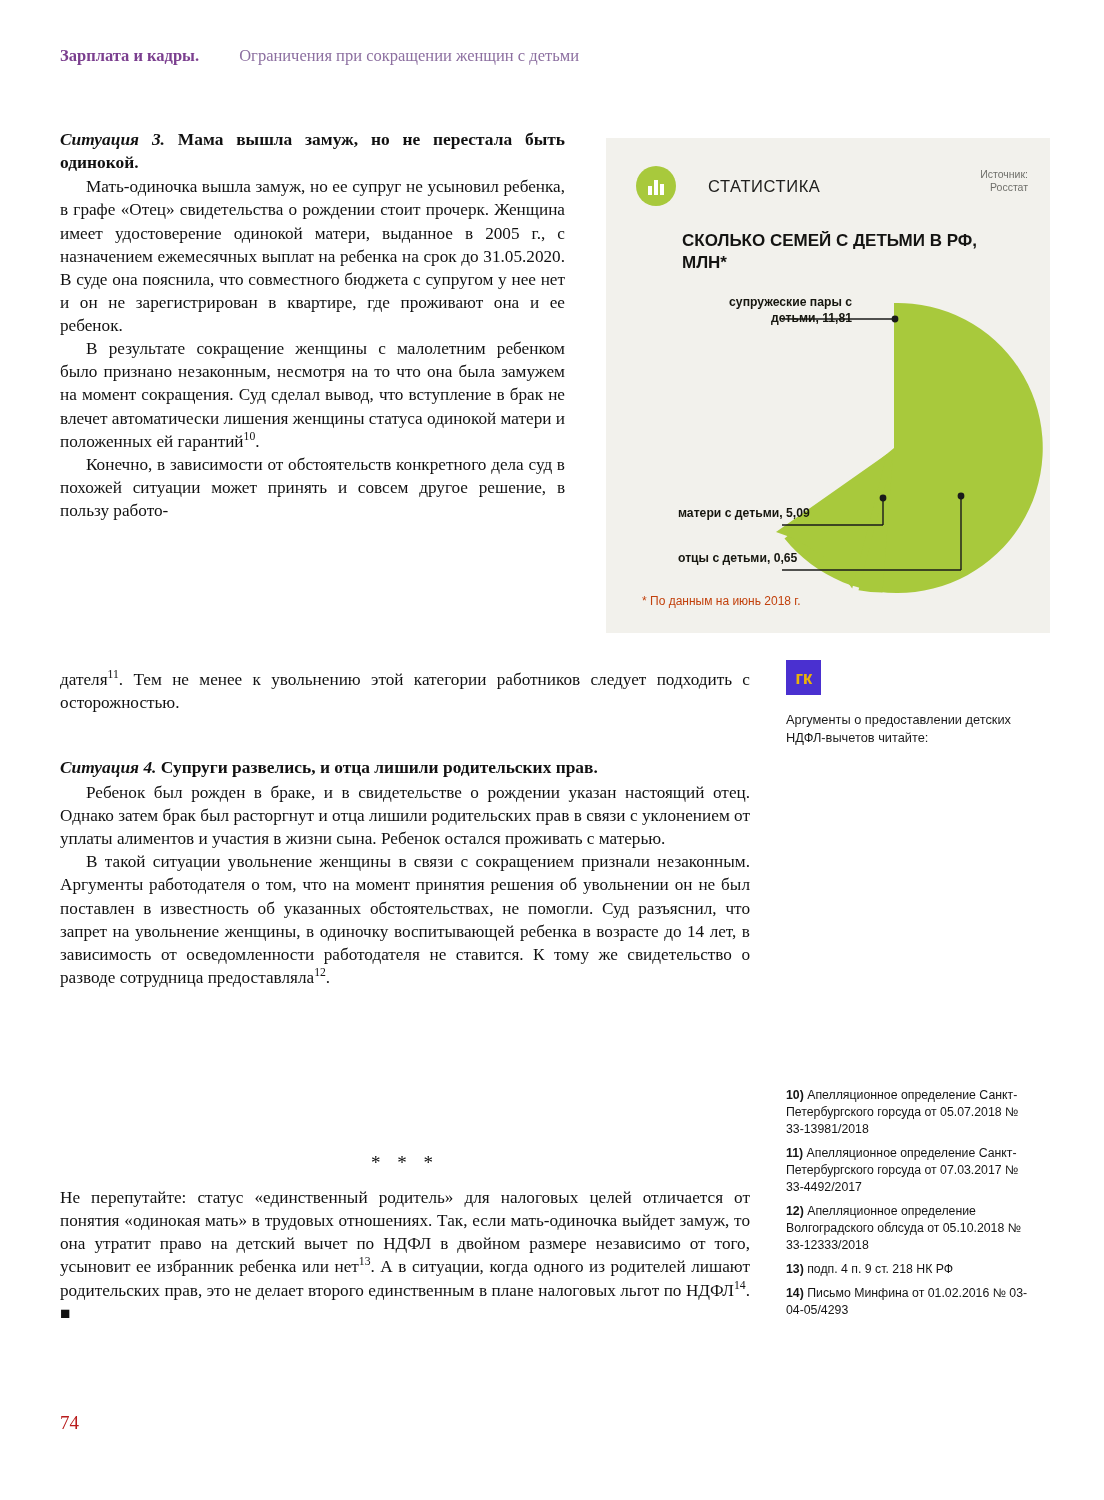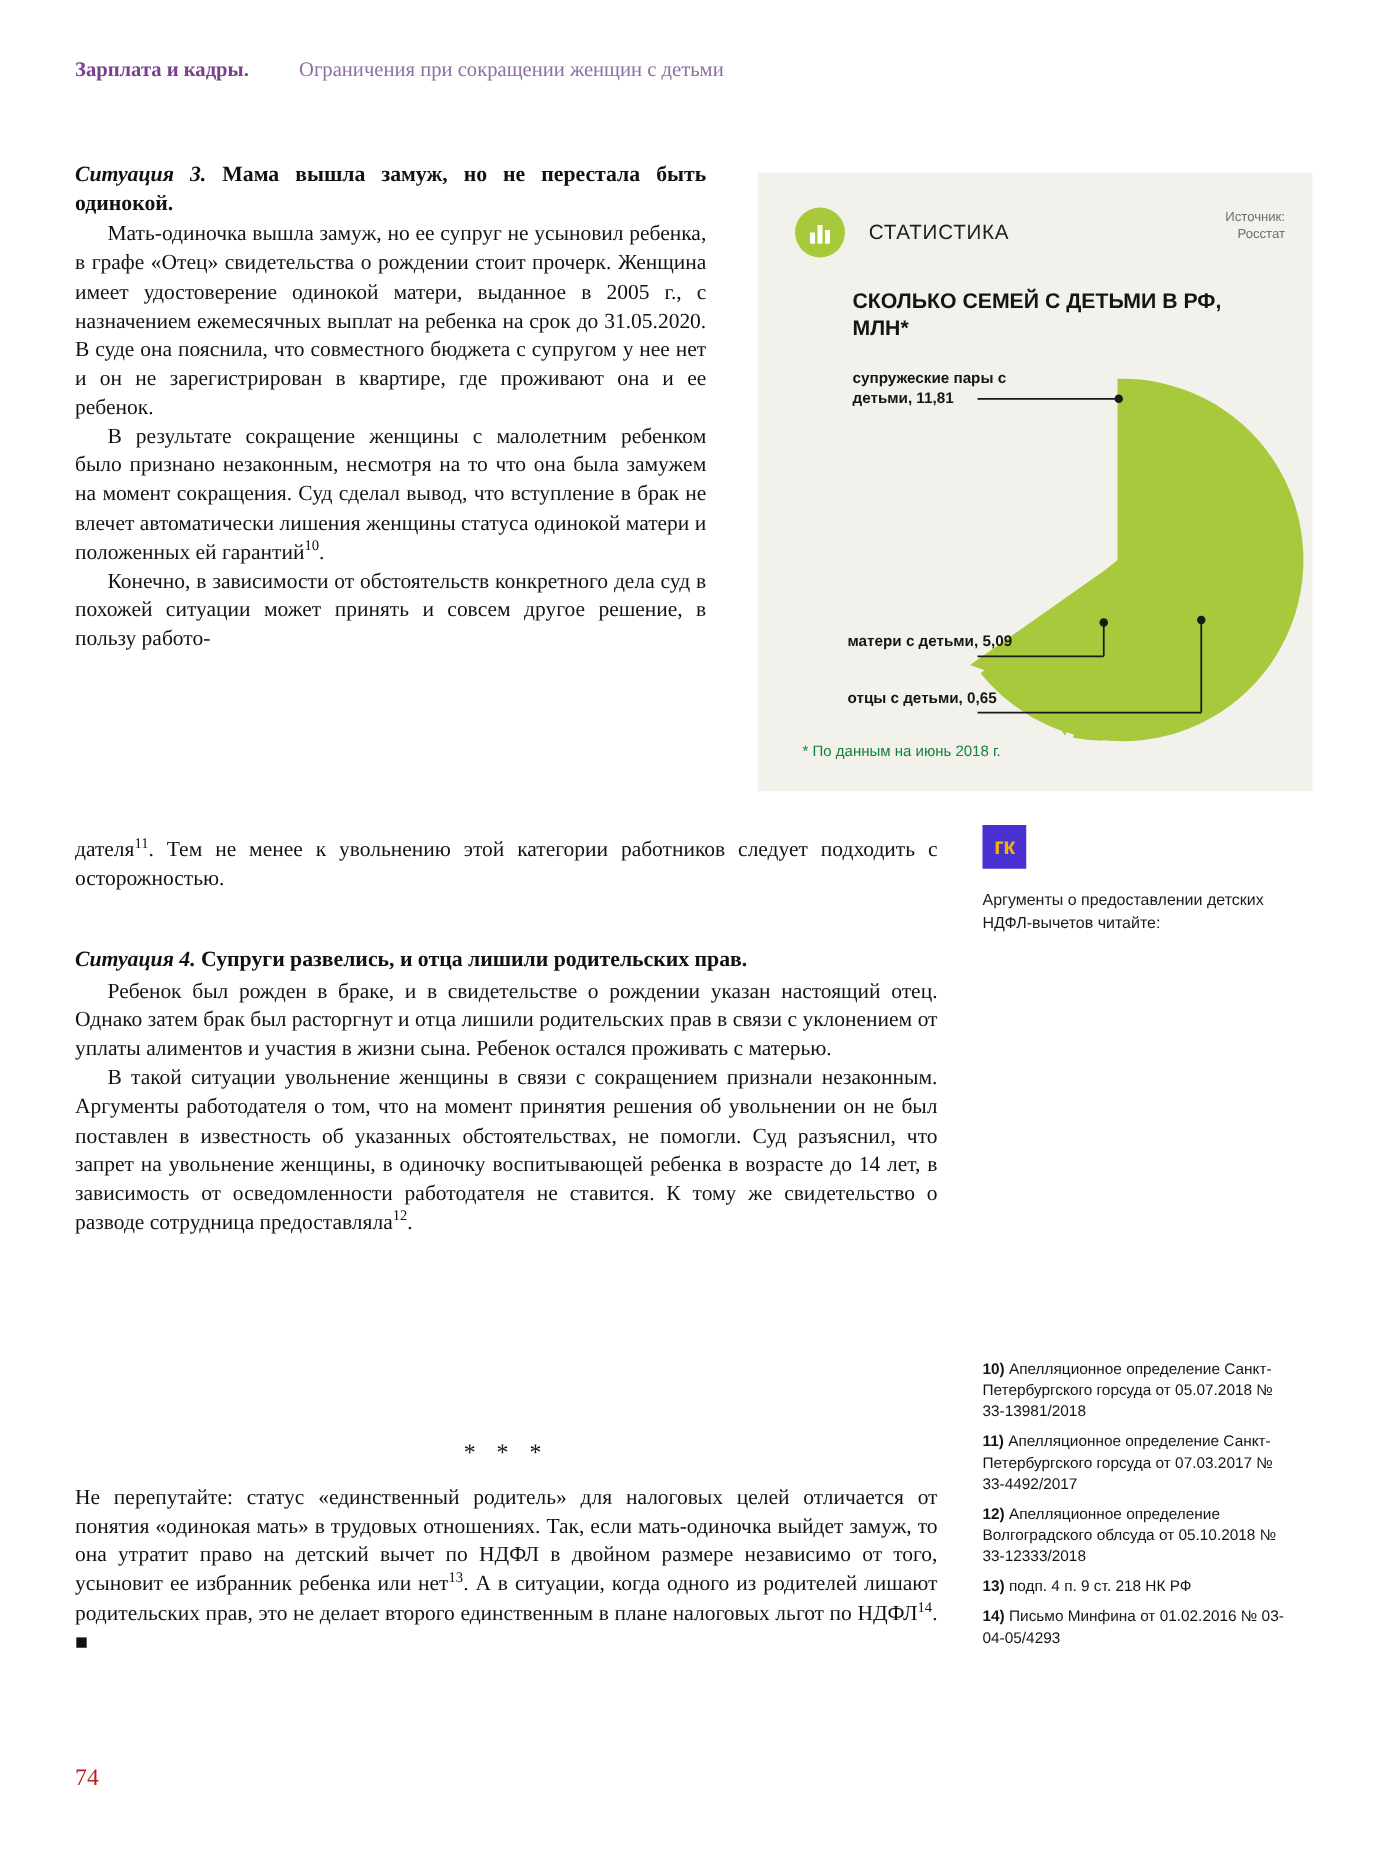--- a/index.html
+++ b/index.html
@@ -107,21 +107,21 @@
   .stat-badge i {
     display: inline-block;
     width: 3.5px;
     background: #ffffff;
     margin: 0 1.3px;
   }
   .stat-badge i:nth-child(1) { height: 9px; }
   .stat-badge i:nth-child(2) { height: 15px; }
   .stat-badge i:nth-child(3) { height: 11px; }
   .stat-label {
-    margin-left: 19px;
+    margin-left: 32px;
     font-family: "Liberation Sans", sans-serif;
     font-size: 16.5px;
     letter-spacing: 0.6px;
     color: #20201e;
   }
   .stat-source {
     position: absolute;
     right: 22px;
     top: 30px;
     font-family: "Liberation Sans", sans-serif;
@@ -140,38 +140,38 @@
     font-size: 17px;
     line-height: 1.28;
     color: #141412;
   }
   .stat-footnote {
     position: absolute;
     left: 36px;
     bottom: 25px;
     font-family: "Liberation Sans", sans-serif;
     font-size: 12px;
-    color: #15803d;
+    color: #c2410c;
   }
   .chart-area {
     position: absolute;
     left: 0;
     top: 0;
     width: 444px;
     height: 495px;
   }
   .lbl {
     position: absolute;
     font-family: "Liberation Sans", sans-serif;
     font-weight: bold;
     font-size: 12.2px;
     line-height: 1.28;
     color: #16160f;
   }
-  .lbl-couples { left: 76px; top: 157px; width: 170px; }
+  .lbl-couples { left: 76px; top: 157px; width: 170px; text-align: right; }
   .lbl-mothers { left: 72px; top: 368px; }
   .lbl-fathers { left: 72px; top: 413px; }
 
   
   .gk-block {
     position: absolute;
     left: 786px;
     top: 660px;
     width: 250px;
   }

